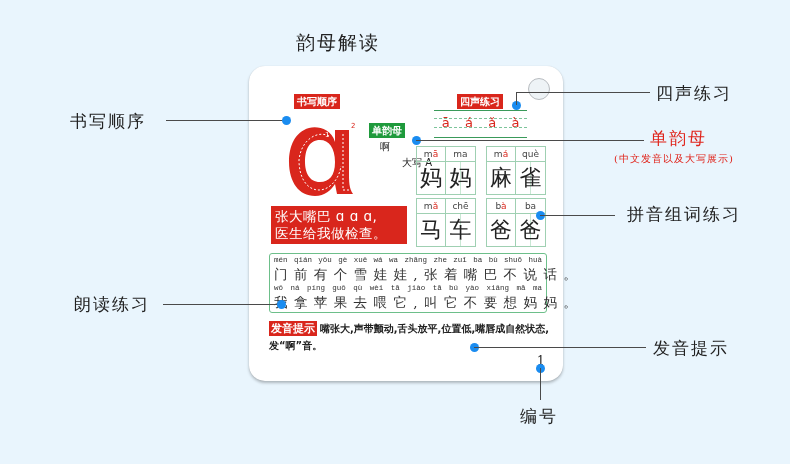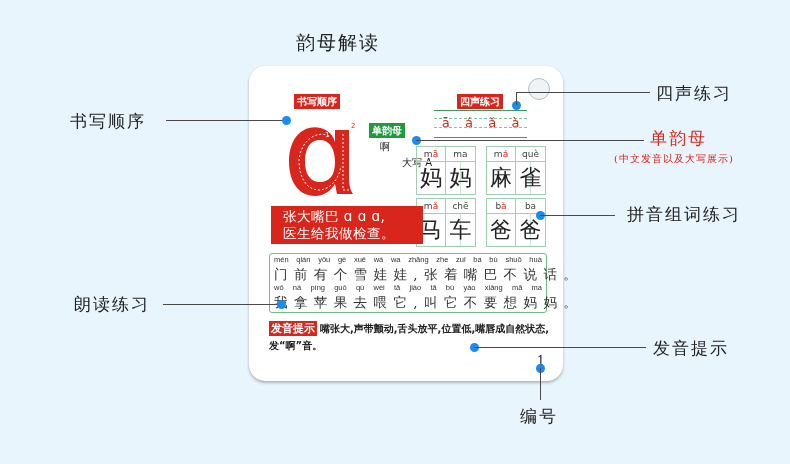--- a/index.html
+++ b/index.html
@@ -64,29 +64,29 @@
   .cell .py .tone { color:#d9261c; }
   .cell .hz {
     height:32px; text-align:center; font-size:22px; line-height:32px; color:#222;
     background:
       linear-gradient(to right, transparent 49%, #c9e7d4 50%, transparent 51%),
       linear-gradient(to bottom, transparent 49%, #c9e7d4 50%, transparent 51%);
   }
   .rhyme {
     position:absolute; left:22px; top:140px; width:128px;
     background:#d9261c; color:#fff; font-family:"DejaVu Sans", sans-serif;
-    font-size:13.5px; line-height:17px; padding:2px 12px; letter-spacing:0.5px;
+    font-size:13.5px; line-height:17px; padding:2px 4px; letter-spacing:0.5px;
   }
   .reading {
     position:absolute; left:20px; top:187px; width:278px; height:60px;
     border:1.5px solid #6dbf8a; border-radius:3px; box-sizing:border-box;
     padding:1px 4px;
   }
   .read-py {
-    font-family:Liberation Sans, sans-serif; font-size:7.5px; color:#333; line-height:10px; height:10px;
+    font-family:Liberation Mono, monospace; font-size:7.5px; color:#333; line-height:10px; height:10px;
     display:flex; justify-content:space-between;
   }
   .read-hz {
     font-size:13.5px; letter-spacing:6.4px; color:#333; line-height:18px; height:18px; white-space:nowrap;
   }
   .tip {
     position:absolute; left:20px; top:254px; width:280px;
     font-family:"DejaVu Sans", sans-serif; font-size:10px; line-height:17px; color:#222; font-weight:bold;
   }
   .tip .tag {

